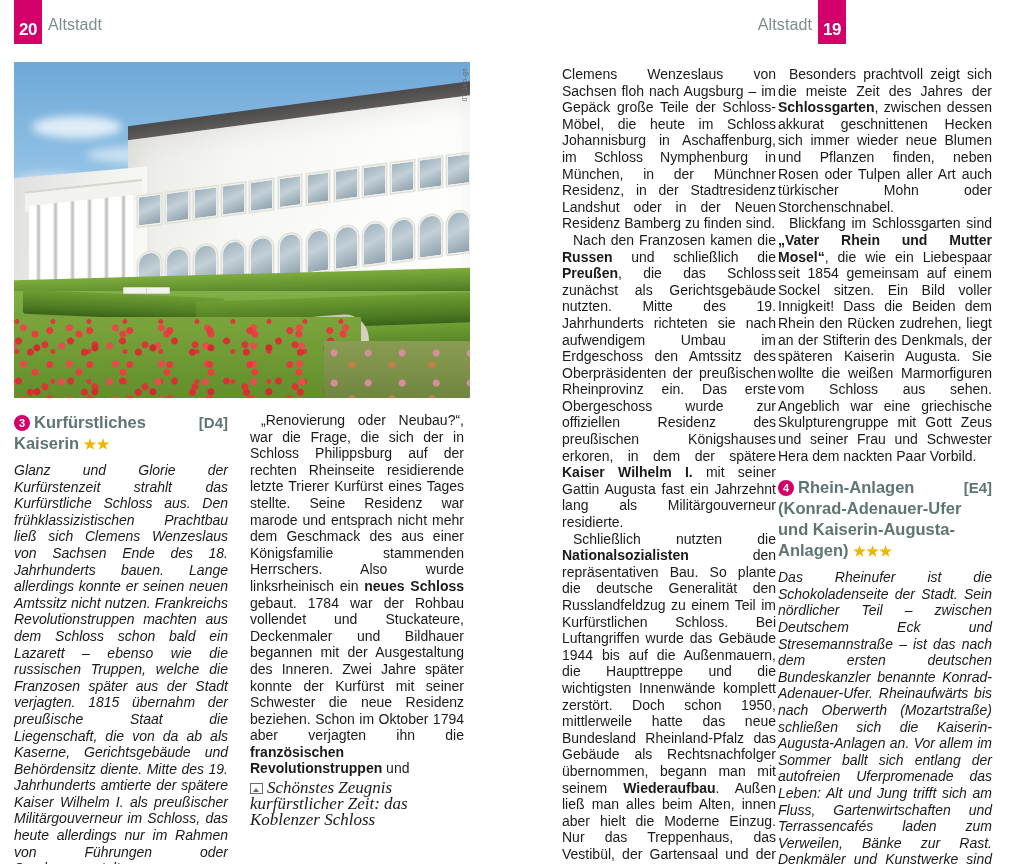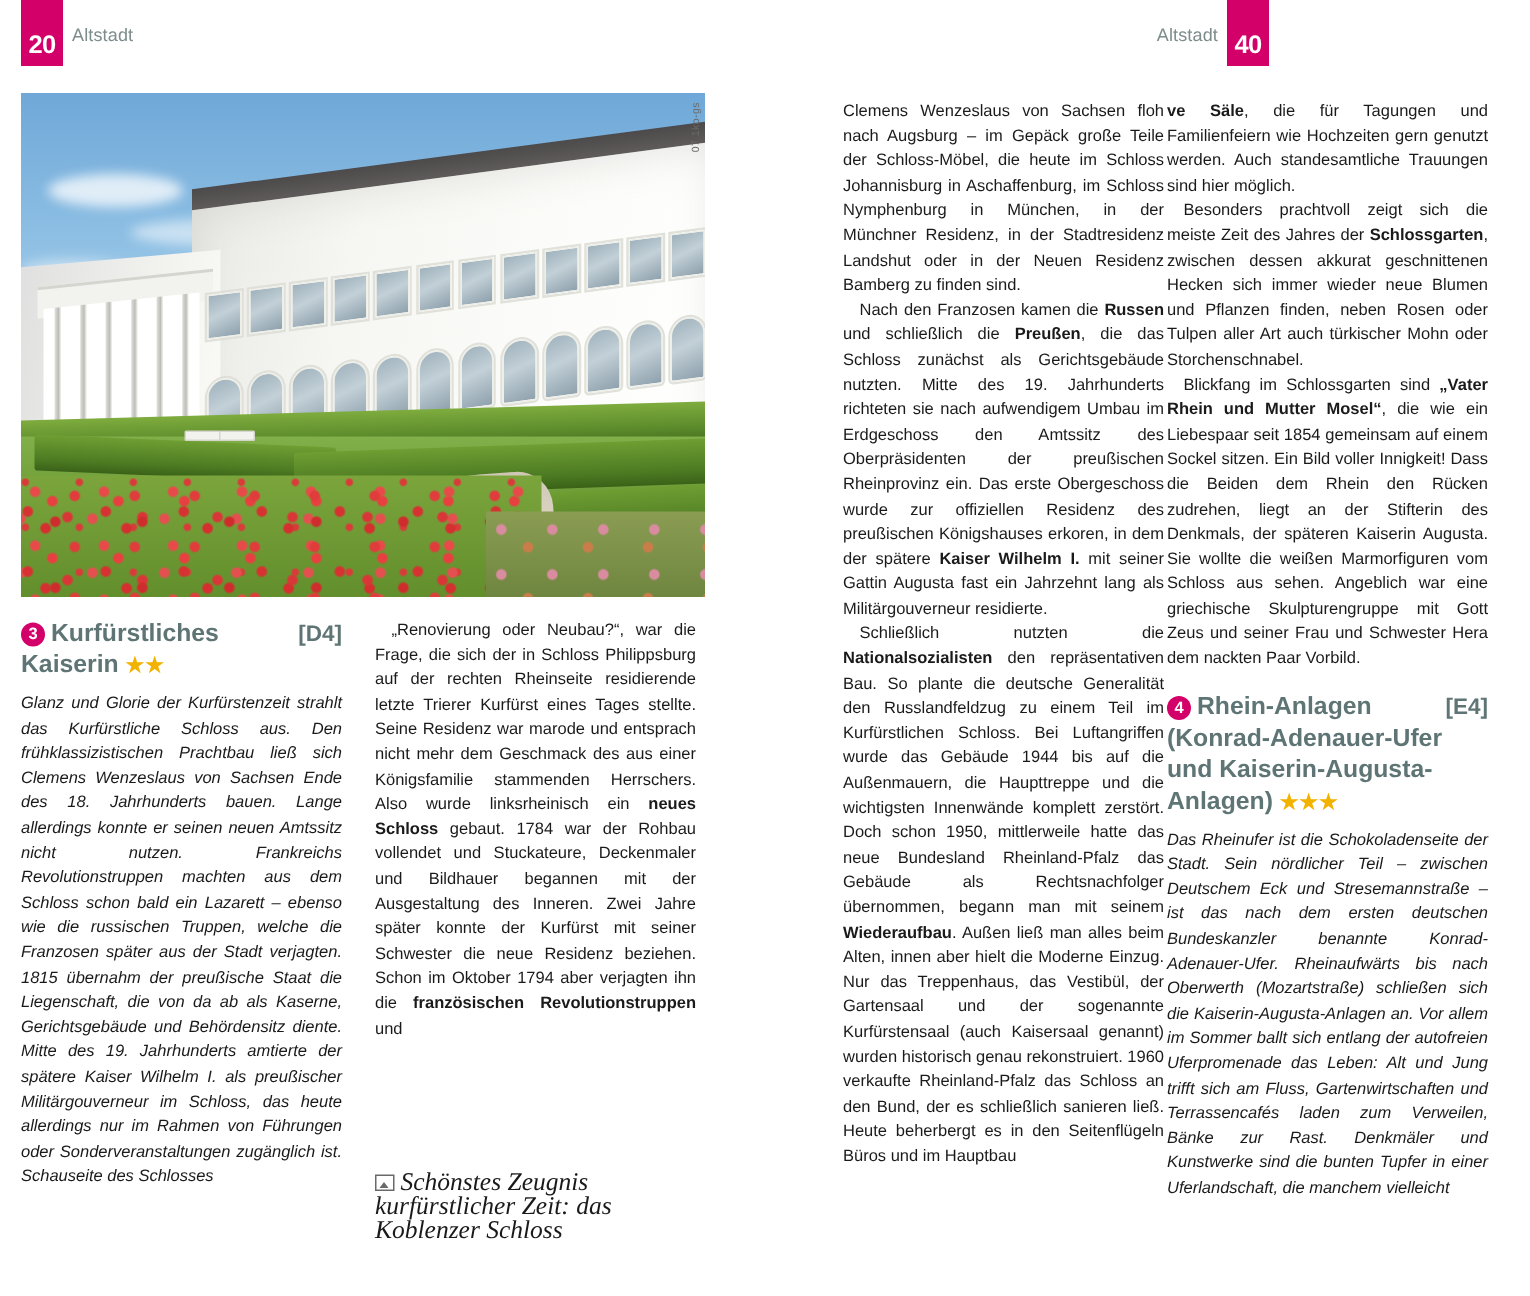--- a/index.html
+++ b/index.html
@@ -22,21 +22,21 @@
     font-weight: bold; font-size: 17px;
     display: flex; align-items: flex-end; justify-content: center;
     padding-bottom: 4px;
     width: 28px; height: 40px;
     letter-spacing: -0.5px;
   }
   .folio-left { left: 14px; }
   .folio-right { right: 14px; }
   .running-head {
     position: absolute; top: 16px;
-    font-size: 12px; color: #7d8c8c; letter-spacing: 0.1px;
+    font-size: 16px; color: #7d8c8c; letter-spacing: 0.1px;
   }
   .rh-left { left: 48px; }
   .rh-right { right: 48px; }
 
   
   .photo-wrap {
     position: absolute; left: 14px; top: 62px;
     width: 456px; height: 336px; overflow: hidden;
   }
   .photo { position: absolute; inset: 0; overflow: hidden; }
@@ -173,21 +173,21 @@
     background: #d4006a; color: #fff; font-size: 11px; font-weight: bold;
     text-align: center; line-height: 16px; vertical-align: 1px;
     margin-right: 4px;
   }
   .stars { color: #f2b200; font-size: 14px; letter-spacing: 0.5px; }
   .grid-ref {
     color: #5f7575; font-weight: bold; font-size: 15px; float: right;
   }
 
   p {
-    margin: 0; font-size: 11px; line-height: 16.6px;
+    margin: 0; font-size: 14px; line-height: 16.6px;
     text-align: justify; hyphens: auto; -webkit-hyphens: auto;
   }
   p.ital { font-style: italic; }
   p.indent { text-indent: 11px; }
   b { font-weight: bold; }
 
   .caption {
     font-family: "Liberation Serif", serif; font-style: italic;
     font-size: 17px; line-height: 16px; color: #1a1a1a;
     position: absolute; left: 250px; top: 780px; width: 214px;
@@ -204,21 +204,21 @@
     border-bottom: 4px solid #6a6a6a;
   }
 </style>
 </head>
 <body>
 
 <div class="header">
   <div class="folio-badge folio-left">20</div>
   <div class="running-head rh-left">Altstadt</div>
   <div class="running-head rh-right">Altstadt</div>
-  <div class="folio-badge folio-right">40</div>
+  <div class="folio-badge folio-right">19</div>
 </div>
 
 <div class="photo-wrap">
   <div class="photo">
     <div class="sky"></div>
     <div class="cloud c1"></div>
     <div class="cloud c2"></div>
     <div class="cloud c3"></div>
 
     <div class="palace">
@@ -292,21 +292,20 @@
   <span>Zeit: das Koblenzer Schloss</span>
 </div>
 
 <div class="col col3">
   <p>Clemens Wenzeslaus von Sachsen floh nach Augsburg – im Gepäck große Teile der Schloss-Möbel, die heute im Schloss Johannisburg in Aschaffenburg, im Schloss Nymphenburg in München, in der Münchner Residenz, in der Stadtresidenz Landshut oder in der Neuen Residenz Bamberg zu finden sind.</p>
   <p class="indent"><span>Nach den Franzosen kamen die </span><b>Russen</b><span> und schließlich die </span><b>Preußen</b><span>, die das Schloss zunächst als Gerichtsgebäude nutzten. Mitte des 19. Jahrhunderts richteten sie nach aufwendigem Umbau im Erdgeschoss den Amtssitz des Oberpräsidenten der preußischen Rheinprovinz ein. Das erste Obergeschoss wurde zur offiziellen Residenz des preußischen Königshauses erkoren, in dem der spätere </span><b>Kaiser Wilhelm I.</b><span> mit seiner Gattin Augusta fast ein Jahrzehnt lang als Militärgouverneur residierte.</span></p>
   <p class="indent"><span>Schließlich nutzten die </span><b>Nationalsozialisten</b><span> den repräsentativen Bau. So plante die deutsche Generalität den Russlandfeldzug zu einem Teil im Kurfürstlichen Schloss. Bei Luftangriffen wurde das Gebäude 1944 bis auf die Außenmauern, die Haupttreppe und die wichtigsten Innenwände komplett zerstört. Doch schon 1950, mittlerweile hatte das neue Bundesland Rheinland-Pfalz das Gebäude als Rechtsnachfolger übernommen, begann man mit seinem </span><b>Wiederaufbau</b><span>. Außen ließ man alles beim Alten, innen aber hielt die Moderne Einzug. Nur das Treppenhaus, das Vestibül, der Gartensaal und der sogenannte Kurfürstensaal (auch Kaisersaal genannt) wurden historisch genau rekonstruiert. 1960 verkaufte Rheinland-Pfalz das Schloss an den Bund, der es schließlich sanieren ließ. Heute beherbergt es in den Seitenflügeln Büros und im Hauptbau </span></p>
 </div>
 
 <div class="col col4">
-  <p><b>ve Säle</b><span>, die für Tagungen und Familienfeiern wie Hochzeiten gern genutzt werden. Auch standesamtliche Trauungen sind hier möglich.</span></p>
   <p class="indent"><span>Besonders prachtvoll zeigt sich die meiste Zeit des Jahres der </span><b>Schlossgarten</b><span>, zwischen dessen akkurat geschnittenen Hecken sich immer wieder neue Blumen und Pflanzen finden, neben Rosen oder Tulpen aller Art auch türkischer Mohn oder Storchenschnabel.</span></p>
   <p class="indent"><span>Blickfang im Schlossgarten sind </span><b>„Vater Rhein und Mutter Mosel“</b><span>, die wie ein Liebespaar seit 1854 gemeinsam auf einem Sockel sitzen. Ein Bild voller Innigkeit! Dass die Beiden dem Rhein den Rücken zudrehen, liegt an der Stifterin des Denkmals, der späteren Kaiserin Augusta. Sie wollte die weißen Marmorfiguren vom Schloss aus sehen. Angeblich war eine griechische Skulpturengruppe mit Gott Zeus und seiner Frau und Schwester Hera dem nackten Paar Vorbild.</span></p>
   <div class="sec-head" style="margin-top:13px;">
     <span class="grid-ref">[E4]</span>
     <span class="num">4</span><span>Rhein-Anlagen (Konrad-Adenauer-Ufer und Kaiserin-Augusta-Anlagen)</span>
     <span class="stars">★★★</span>
   </div>
   <p class="ital">Das Rheinufer ist die Schokoladenseite der Stadt. Sein nördlicher Teil – zwischen Deutschem Eck und Stresemannstraße – ist das nach dem ersten deutschen Bundeskanzler benannte Konrad-Adenauer-Ufer. Rheinaufwärts bis nach Oberwerth (Mozartstraße) schließen sich die Kaiserin-Augusta-Anlagen an. Vor allem im Sommer ballt sich entlang der autofreien Uferpromenade das Leben: Alt und Jung trifft sich am Fluss, Gartenwirtschaften und Terrassencafés laden zum Verweilen, Bänke zur Rast. Denkmäler und Kunstwerke sind die bunten Tupfer in einer Uferlandschaft, die manchem vielleicht</p>
 </div>
 

